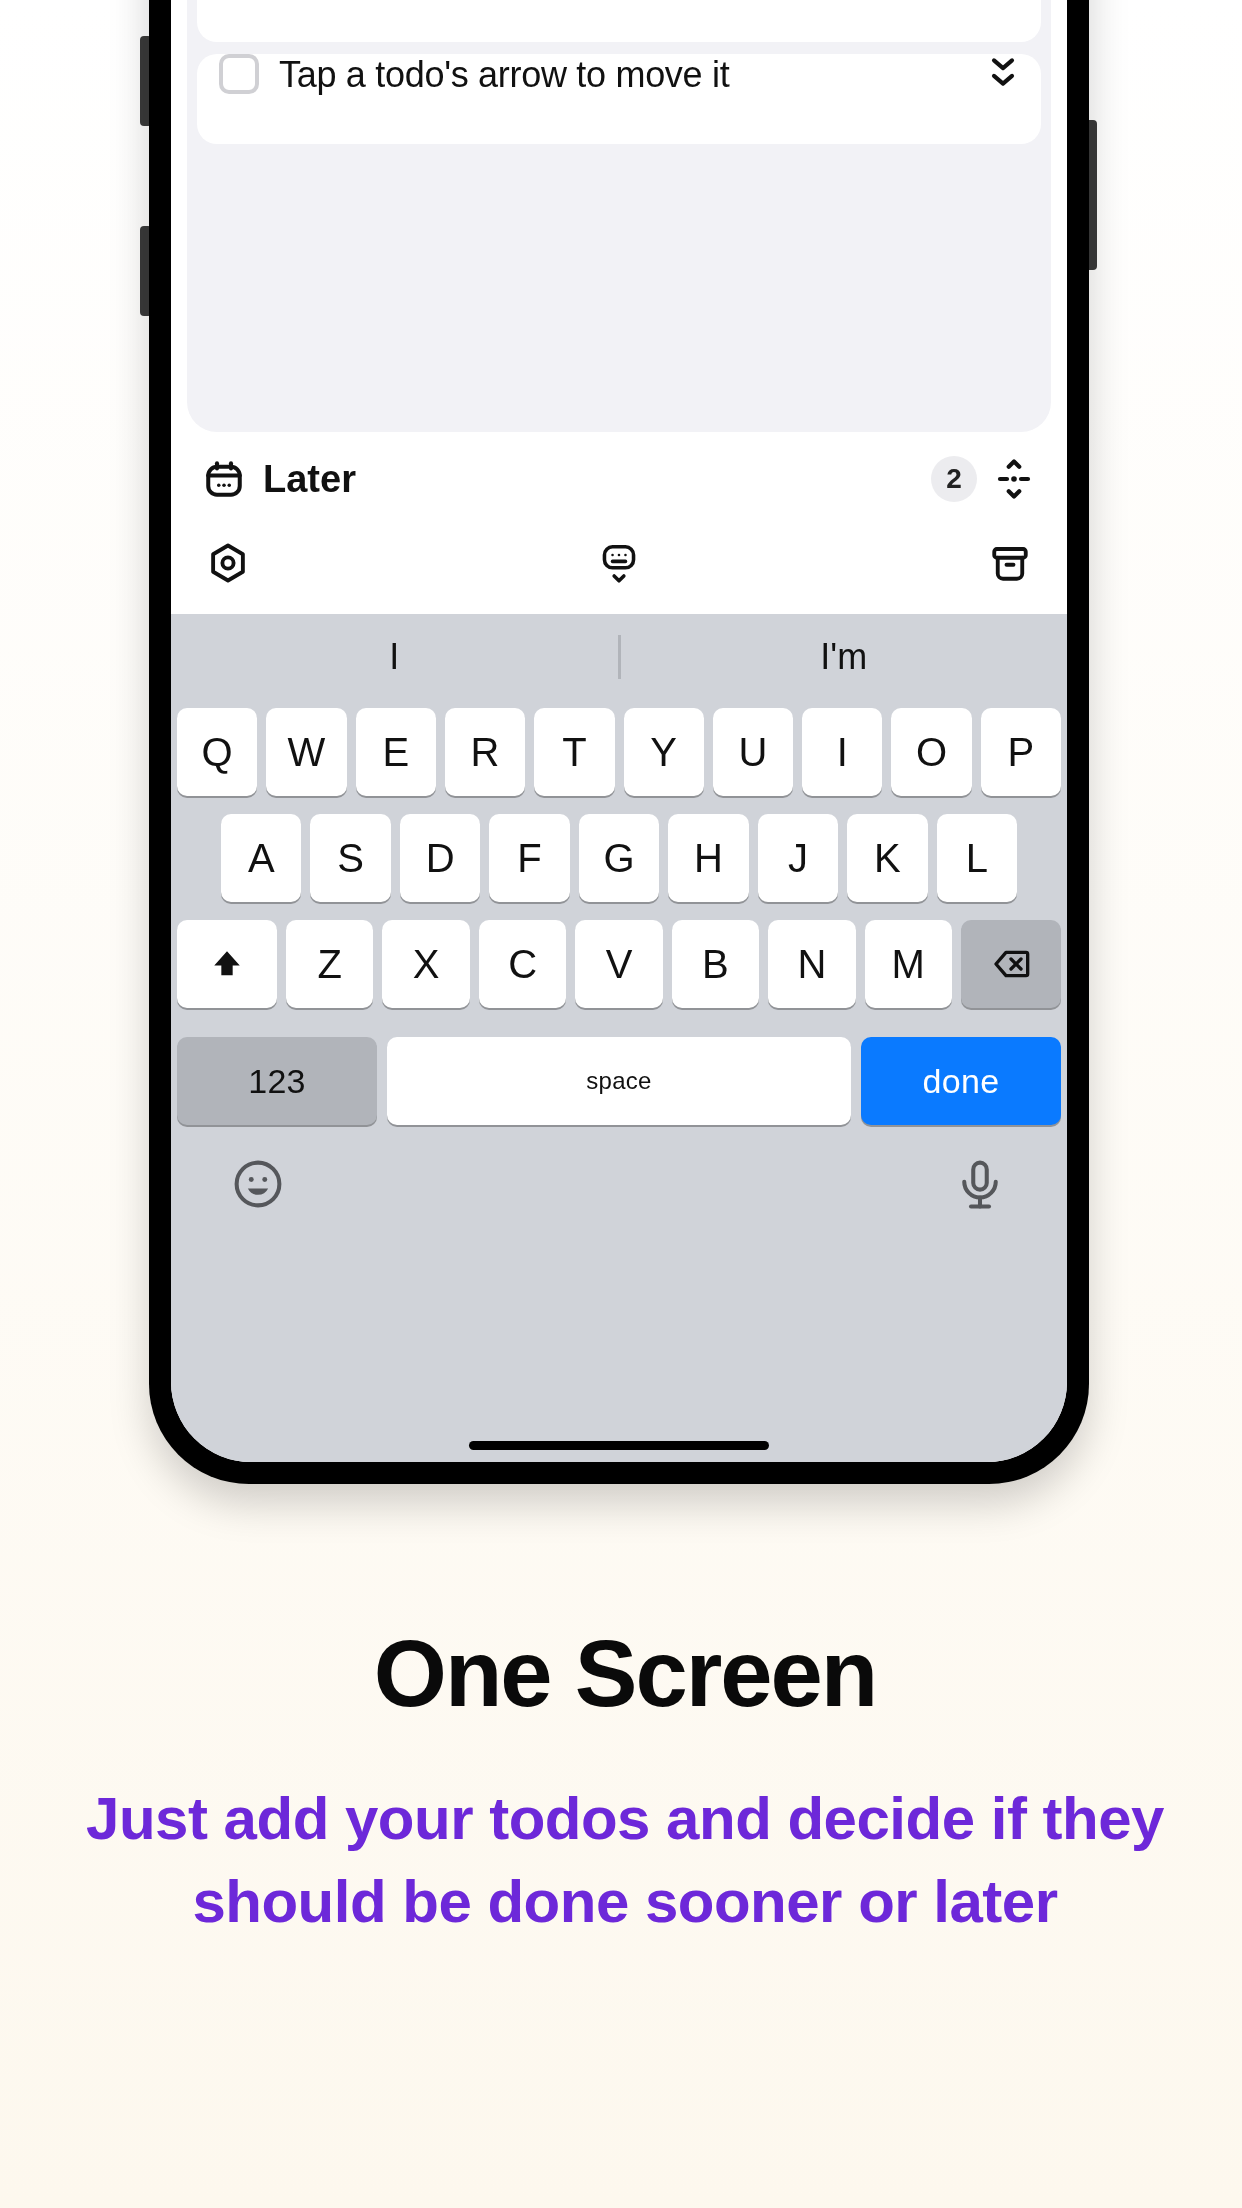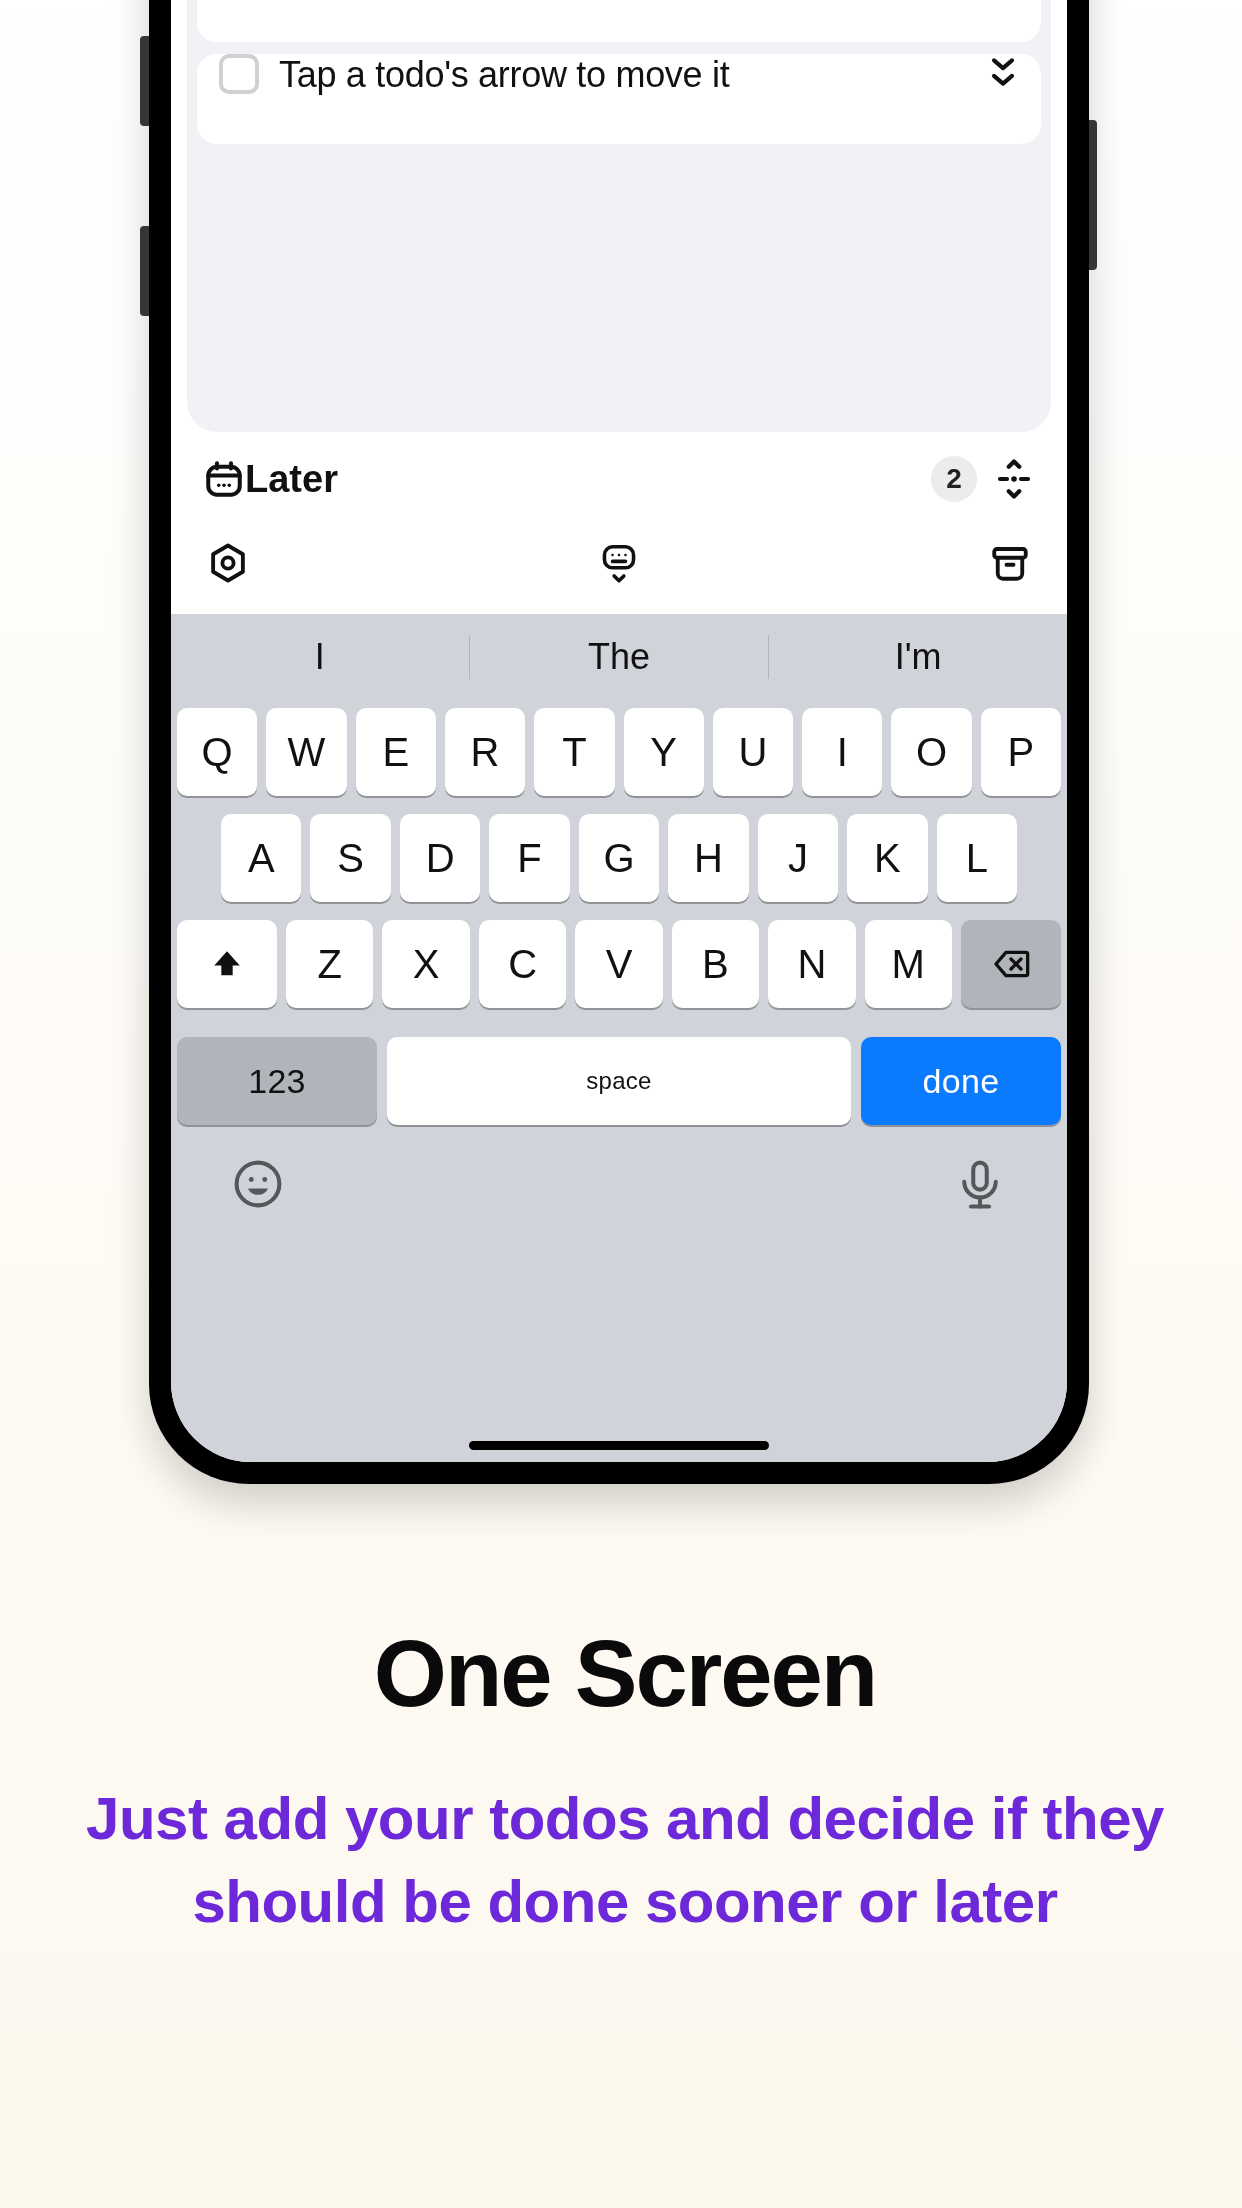--- a/index.html
+++ b/index.html
@@ -85,21 +85,21 @@
       height: 36px;
       flex-shrink: 0;
     }
 
     .section-bar {
       display: flex;
       align-items: center;
       padding: 24px 32px 18px 32px;
       gap: 16px;
     }
-    .section-left { display: flex; align-items: center; flex: 1; }
+    .section-left { display: flex; align-items: center; gap: 18px; flex: 1; }
     .section-title { font-size: 38px; font-weight: 600; color: #111; }
     .count-badge {
       background: #ececef;
       border-radius: 50%;
       width: 46px;
       height: 46px;
       display: flex;
       align-items: center;
       justify-content: center;
       font-size: 28px;
@@ -269,21 +269,20 @@
           <rect x="3" y="4" width="18" height="5" rx="1.5"></rect>
           <path d="M5,9 L5,18 a3,3 0 0 0 3,3 h8 a3,3 0 0 0 3,-3 L19,9"></path>
           <line x1="10" y1="13" x2="14" y2="13"></line>
         </svg>
       </div>
 
       <div class="kb">
         <div class="suggestions">
           <div class="sugg">I</div>
           <div class="sugg-sep"></div>
-          <div class="sugg">The</div>
           <div class="sugg-sep"></div>
           <div class="sugg">I'm</div>
         </div>
         <div class="kb-rows">
           <div class="kb-row">
             <div class="key">Q</div>
             <div class="key">W</div>
             <div class="key">E</div>
             <div class="key">R</div>
             <div class="key">T</div>

